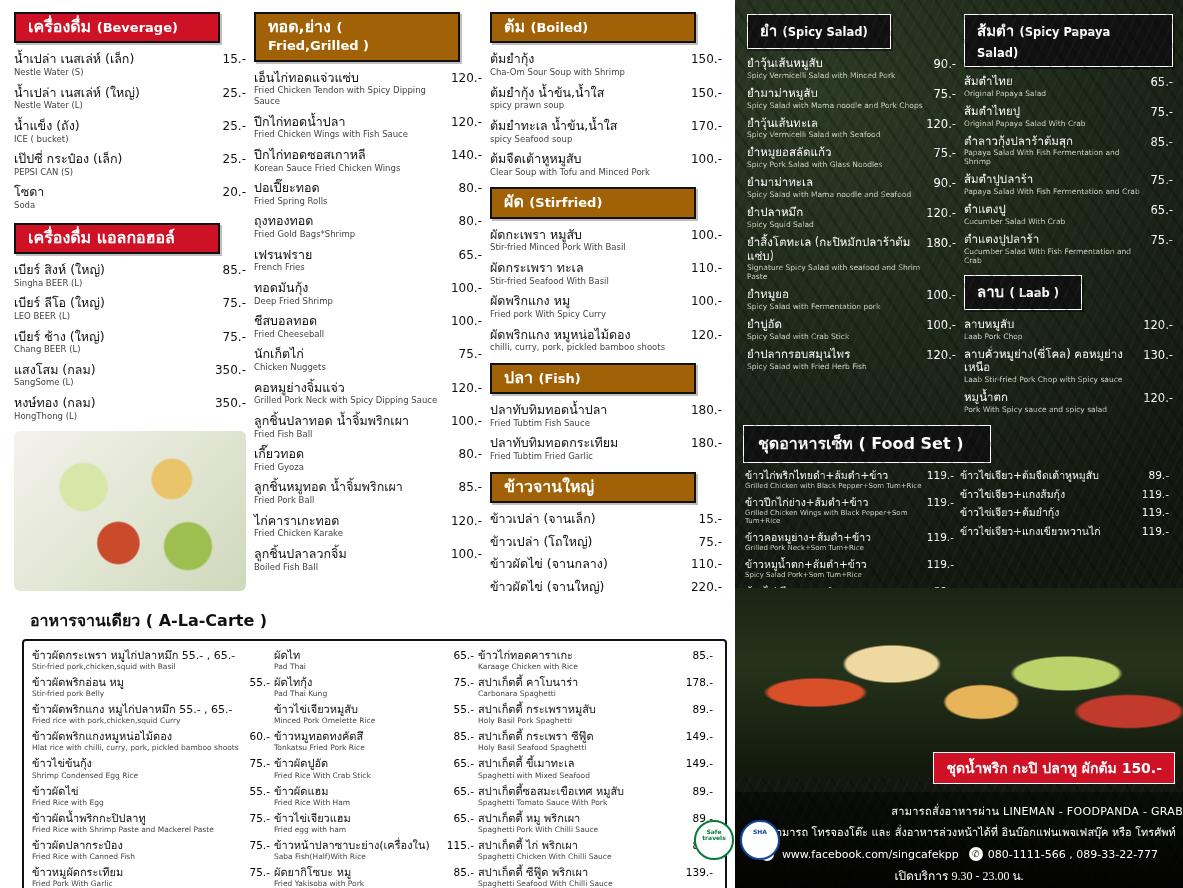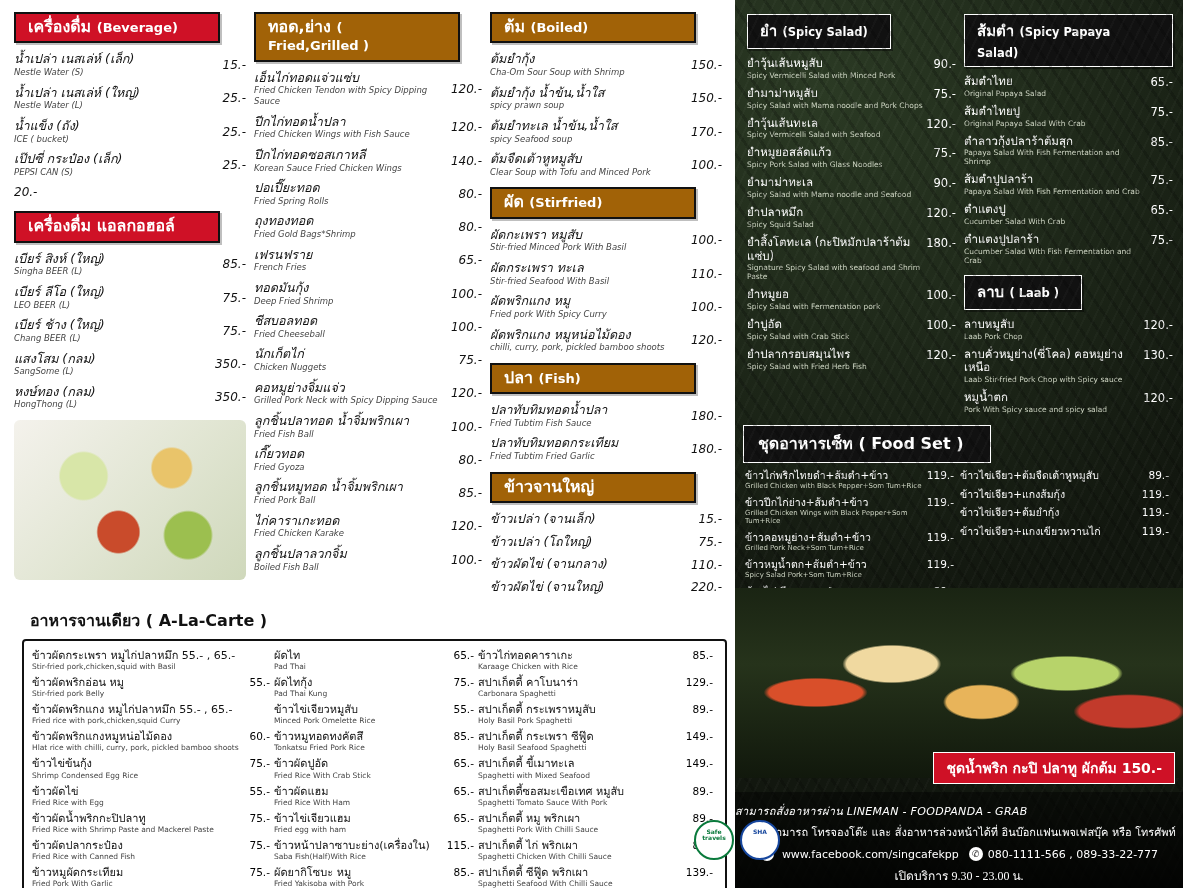--- a/index.html
+++ b/index.html
@@ -38,21 +38,21 @@
   .ribbon-wrap{margin-bottom:8px;}
   .ribbon.wide{width:206px;box-sizing:border-box;}
 
   
   .cols{display:flex;padding:12px 10px 0 14px;gap:0;}
   .col{box-sizing:border-box;}
   .col1{width:240px;padding-right:8px;}
   .col2{width:236px;padding-right:8px;}
   .col3{width:232px;}
 
-  .item{display:flex;align-items:center;margin-bottom:7px;font-style:italic;}
+  .item{display:flex;align-items:flex-start;margin-bottom:7px;}
   .item .txt{flex:1;padding-right:6px;}
   .item .th{font-size:12.5px;color:#111;line-height:1.25;}
   .item .en{font-size:8.5px;color:#444;line-height:1.25;}
   .item .price{font-size:12px;color:#111;white-space:nowrap;padding-top:1px;}
 
   
   .photo{
     border-radius:6px;
     background:
       radial-gradient(circle at 30% 35%, #d8e6a8 0 12%, transparent 13%),
@@ -121,21 +121,21 @@
   }
   .promo{
     position:absolute;right:8px;top:752px;
     background:#cf1126;color:#fff;border:1px solid #fff;
     padding:4px 12px;font-size:14px;font-weight:bold;
   }
   .footer{
     position:absolute;left:0;right:0;bottom:0;height:96px;color:#fff;
     background:linear-gradient(180deg, rgba(0,0,0,0.45), rgba(0,0,0,0.85));
   }
-  .footer .line1{text-align:left;font-size:11px;padding-top:10px;letter-spacing:.3px;font-style:italic;}
+  .footer .line1{text-align:right;font-size:11px;padding-top:10px;letter-spacing:.3px;}
   .footer .line2{text-align:center;font-size:11px;padding-top:3px;}
   .footer .line3{display:flex;justify-content:center;align-items:center;gap:10px;padding-top:6px;font-size:11px;}
   .footer .line4{text-align:center;font-size:12px;padding-top:5px;font-family:Liberation Serif, serif;}
   .fb{display:inline-block;width:14px;height:14px;border-radius:50%;background:#fff;color:#111;
       font-weight:bold;font-size:11px;text-align:center;line-height:14px;}
   .ph{display:inline-block;width:14px;height:14px;border-radius:50%;background:#fff;color:#111;
       font-size:9px;text-align:center;line-height:14px;}
   .badges{position:absolute;left:694px;top:820px;display:flex;gap:6px;}
   .badge{width:40px;height:40px;border-radius:50%;background:#fff;border:2px solid #0a7a3c;
     font-size:6px;text-align:center;color:#0a7a3c;line-height:1.05;padding-top:7px;box-sizing:border-box;font-weight:bold;}
@@ -181,20 +181,24 @@
               <div class="price">25.-</div>
             </div>
           <div class="item">
               <div class="txt">
                 <div class="th">เป๊ปซี่ กระป๋อง (เล็ก)</div>
                 <div class="en">PEPSI CAN (S)</div>
               </div>
               <div class="price">25.-</div>
             </div>
           <div class="item">
+              <div class="txt">
+                <div class="th">โซดา</div>
+                <div class="en">Soda</div>
+              </div>
               <div class="price">20.-</div>
             </div>
         </div>
 
         <div class="ribbon-wrap" style="margin-top:12px">
           <div class="ribbon wide">
             <span>เครื่องดื่ม แอลกอฮอล์</span>
           </div>
         </div>
 
@@ -627,21 +631,21 @@
               <div class="th">ข้าวไก่ทอดคาราเกะ</div>
               <div class="en">Karaage Chicken with Rice</div>
             </div>
             <div class="price">85.-</div>
           </div>
         <div class="ac-item">
             <div class="txt">
               <div class="th">สปาเก็ตตี้ คาโบนาร่า</div>
               <div class="en">Carbonara Spaghetti</div>
             </div>
-            <div class="price">129.-</div>
+            <div class="price">178.-</div>
           </div>
         <div class="ac-item">
             <div class="txt">
               <div class="th">สปาเก็ตตี้ กระเพราหมูสับ</div>
               <div class="en">Holy Basil Pork Spaghetti</div>
             </div>
             <div class="price">89.-</div>
           </div>
         <div class="ac-item">
             <div class="txt">

